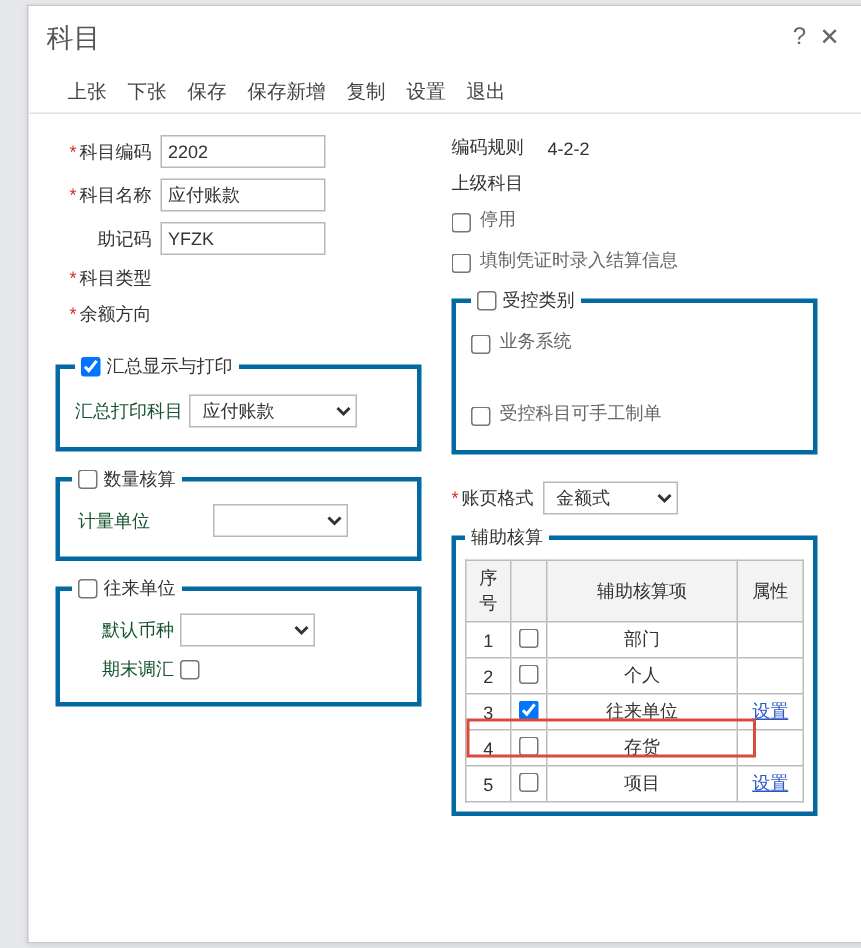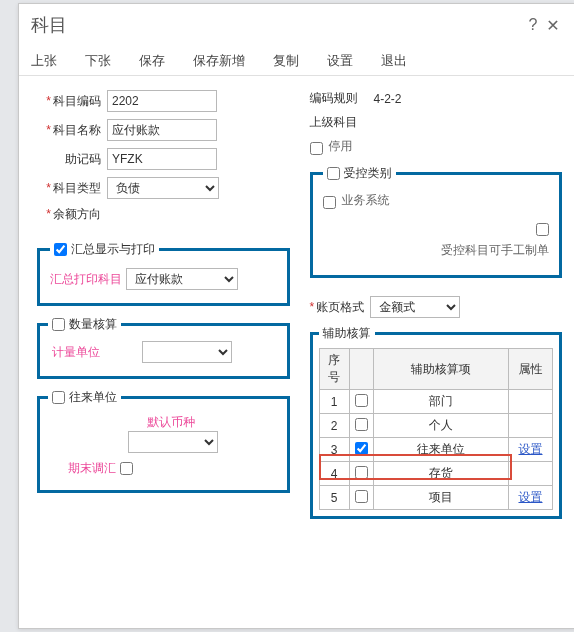--- a/index.html
+++ b/index.html
@@ -31,29 +31,29 @@
     padding: 0 12px;
     font-size: 18px;
     color: #555;
   }
   .titlebar .sp { flex: 1; }
   .titlebar .tbtn { width: 20px; text-align: center; color: #666; font-size: 16px; cursor: pointer; }
   .toolbar {
     height: 30px;
     display: flex;
     align-items: center;
-    padding: 0 12px;
-    gap: 28px;
+    padding: 0 26px;
+    gap: 14px;
     font-size: 13px;
     color: #444;
     border-bottom: 1px solid #e0e0e0;
   }
   .toolbar span { cursor: pointer; }
   .body {
-    padding: 14px 13px 0 18px;
+    padding: 14px 30px 0 18px;
     display: flex;
     gap: 20px;
   }
   .col { flex: 1; }
   .frow {
     display: flex;
     align-items: center;
     margin-bottom: 7px;
   }
   .lab {
@@ -91,21 +91,21 @@
     margin: 0 0 10px 0;
     padding: 10px 10px 6px 10px;
   }
   fieldset.small { padding: 8px 8px 6px 8px; }
   legend {
     font-size: 12px;
     padding: 0 4px;
     color: #333;
   }
   legend.chk { display: flex; align-items: center; gap: 4px; }
-  .inline-lab { display: inline-block; margin-right: 4px; color:#ec4899;}
+  .inline-lab { display: inline-block; margin-right: 4px; color:#14532d;}
   table.aux {
     width: 100%;
     border-collapse: collapse;
     font-size: 12px;
     color: #333;
   }
   table.aux th, table.aux td {
     border: 1px solid #bcbcbc;
     padding: 3px 4px;
     text-align: center;
@@ -152,23 +152,20 @@
       <div class="frow">
         <span class="lab req">科目名称</span>
         <input type="text" value="应付账款" style="">
       </div>
       <div class="frow">
         <span class="lab">助记码</span>
         <input type="text" value="YFZK" style="">
       </div>
       <div class="frow">
         <span class="lab req">科目类型</span>
-        <select>
-          <option>负债</option>
-        </select>
       </div>
       <div class="frow">
         <span class="lab req">余额方向</span>
       </div>
 
 
       <fieldset style="margin-top:18px;">
         <legend class="chk">
           <input type="checkbox" checked="" style="">
           <span>汇总显示与打印</span>
@@ -190,21 +187,21 @@
           <span class="inline-lab">计量单位</span>
           <select style="width:90px;"><option></option></select>
         </div>
       </fieldset>
 
       <fieldset class="small">
         <legend class="chk">
           <input type="checkbox" style="">
           <span>往来单位</span>
         </legend>
-        <div class="frow" style="margin-left:20px;flex-direction:column;">
+        <div class="frow" style="margin-left:20px;">
           <span class="inline-lab">默认币种</span>
           <select style="width:90px;"><option></option></select>
         </div>
         <div class="frow" style="margin-left:20px;">
           <span class="inline-lab">期末调汇</span>
           <input type="checkbox" style="">
         </div>
       </fieldset>
     </div>
 
@@ -213,31 +210,35 @@
         <span class="lab" style="width:64px;text-align:left;">编码规则</span>
         <span>4-2-2</span>
       </div>
       <div class="frow">
         <span class="lab" style="width:64px;text-align:left;">上级科目</span>
       </div>
       <div class="checkline">
         <input type="checkbox" style="">
         <span>停用</span>
       </div>
+      <div class="checkline">
+        <input type="checkbox" style="">
+        <span>填制凭证时录入结算信息</span>
+      </div>
 
       <fieldset>
         <legend class="chk">
           <input type="checkbox" style="">
           <span>受控类别</span>
         </legend>
         <div class="checkline">
           <input type="checkbox" style="">
           <span>业务系统</span>
         </div>
-        <div class="checkline" style="margin-top:14px;flex-direction:column;">
+        <div class="checkline" style="margin-top:31px;">
           <input type="checkbox" style="">
           <span>受控科目可手工制单</span>
         </div>
       </fieldset>
 
       <div class="frow" style="justify-content:flex-start; margin-top:18px;">
         <span class="req" style="margin-right:6px;">账页格式</span>
         <select style="width:90px;">
           <option>金额式</option>
         </select>

